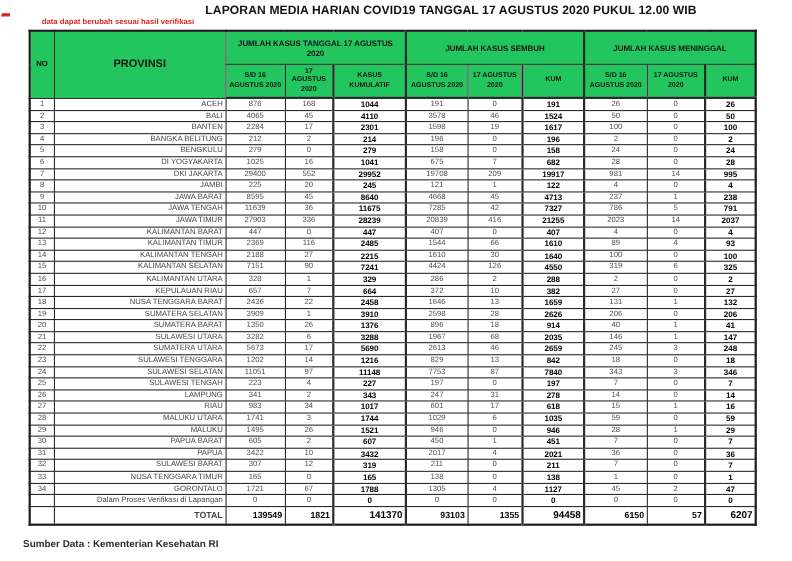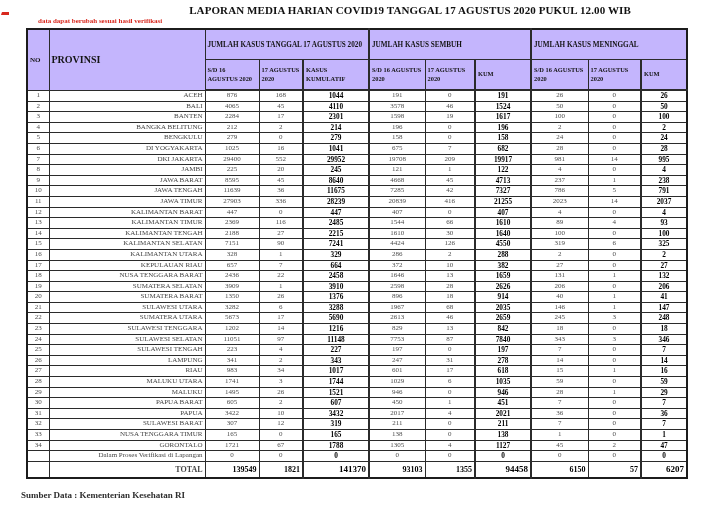--- a/index.html
+++ b/index.html
@@ -1,32 +1,32 @@
 <!DOCTYPE html>
 <html><head>
 <meta charset="utf-8">
 <style>
   html,body{margin:0;padding:0;background:#fff;}
   .page{
     width:720px;height:510px;background:#ffffff;position:relative;overflow:hidden;
-    font-family:Liberation Serif, serif;
+    font-family:Liberation Sans, sans-serif;
     border-radius:21px;
   }
   .title{
     padding-top:4px;text-align:center;font-size:11px;font-weight:bold;color:#111;
     padding-left:100px;letter-spacing:.1px;
   }
   .note{margin:1px 0 0 38px;font-size:7px;font-weight:bold;color:#d8281e;}
   .red-mark{position:absolute;left:0;top:12px;width:9px;height:3px;background:#d8281e;}
   table.report{
     border-collapse:collapse;table-layout:fixed;width:662px;margin:3px 0 0 26px;
     border:2px solid #1c1c1c;
   }
   th,td{border:1px solid #2b2b2b;overflow:hidden;}
-  th{background:#c4b5fd;font-weight:bold;color:#151515;text-align:left;white-space:normal;padding:0 2px;margin-left:16px;}
+  th{background:#22c55e;font-weight:bold;color:#151515;text-align:center;white-space:normal;padding:0 2px;margin-left:16px;}
   th.g{font-size:7.2px;height:29px;}
   th.hno{font-size:7px;}
   th.hprov{font-size:10px;}
   tr.subrow th{font-size:6.4px;height:29px;line-height:1.3;border-bottom-width:2px;}
   td{font-size:7px;height:9.6px;line-height:9.6px;text-align:center;color:#4d4d4d;padding:0 2px;white-space:nowrap;}
   td.prov{text-align:right;padding-left:4px;color:#454545;}
   td.bold{font-weight:bold;color:#000;font-size:7.3px;}
   .tL{border-left-width:2px;}
   .tR{border-right-width:2px;}
   tfoot td{font-weight:bold;color:#000;height:15px;line-height:15px;font-size:8px;text-align:right;}

